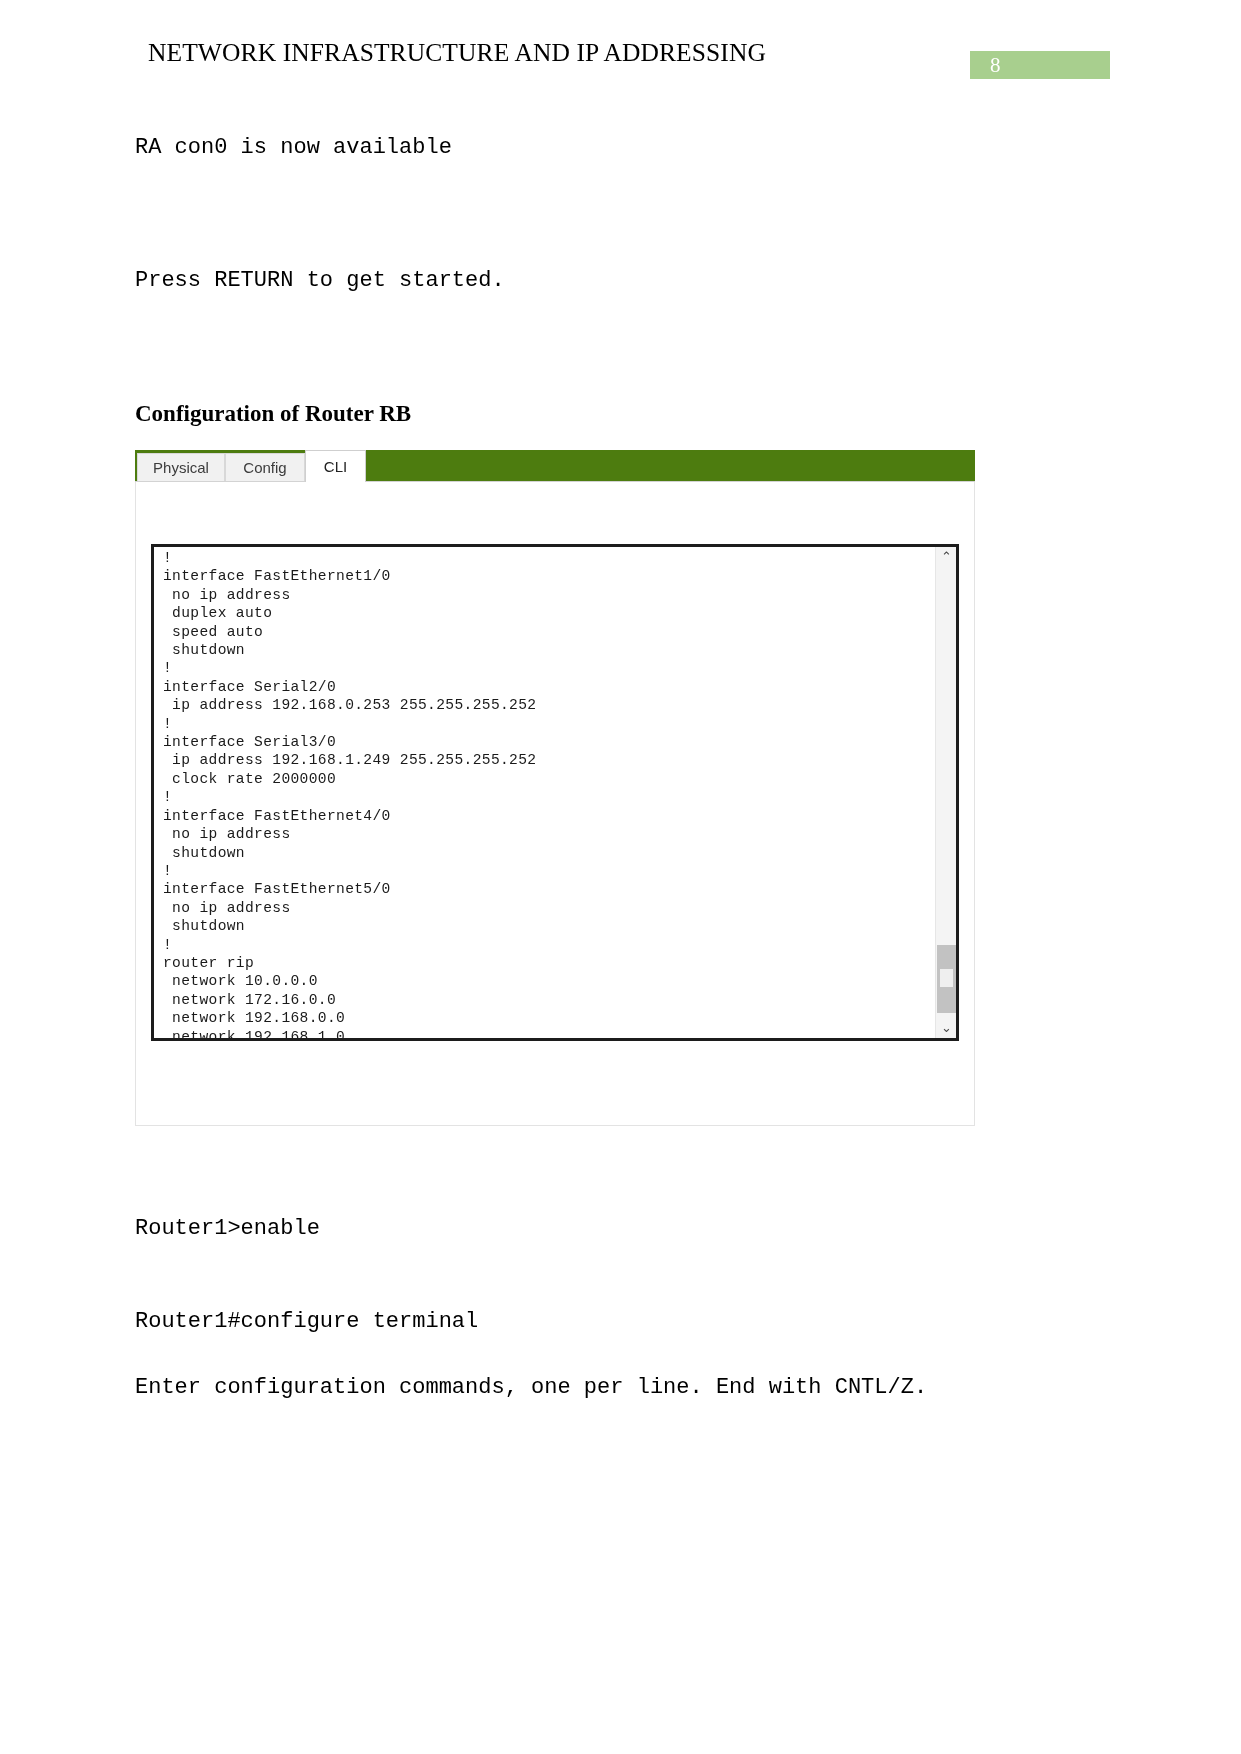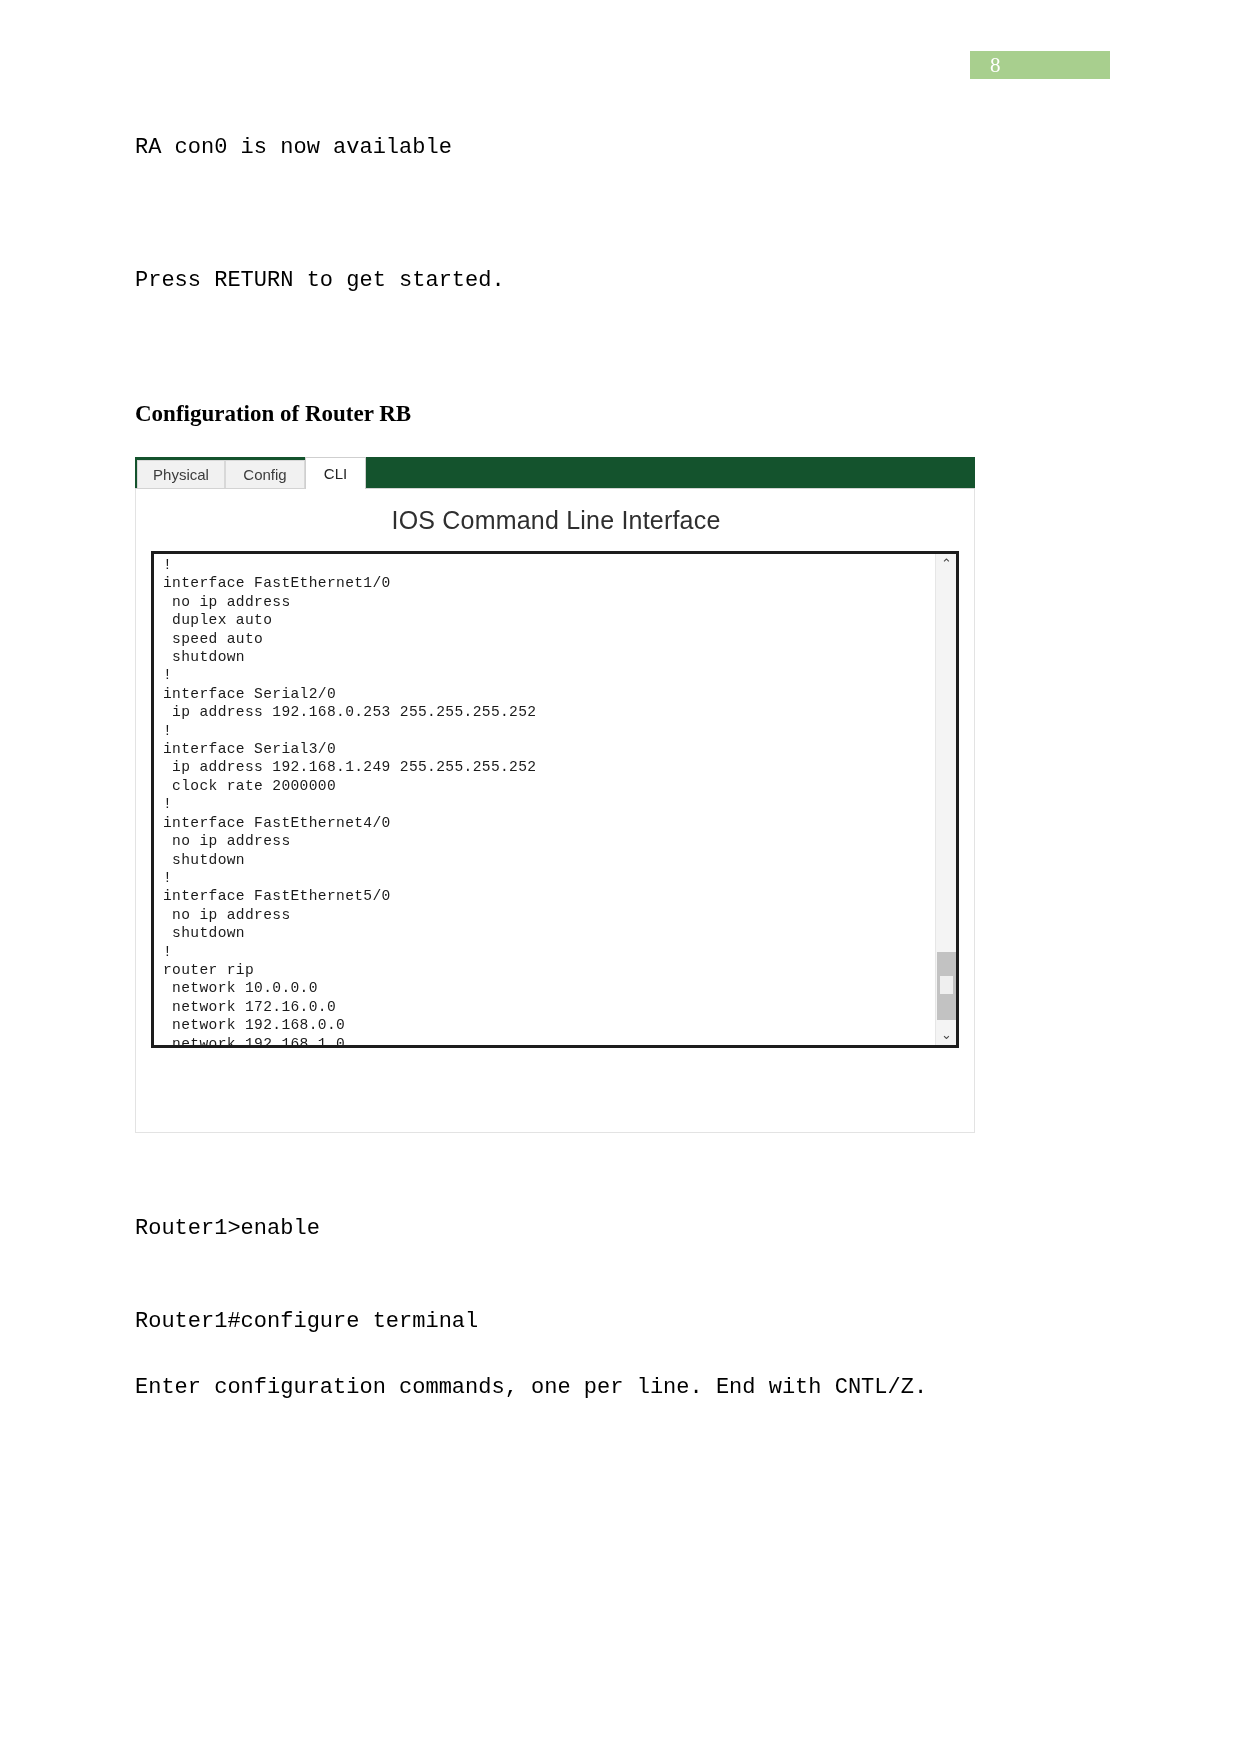--- a/index.html
+++ b/index.html
@@ -113,23 +113,22 @@
     cursor: default;
   }
   #btn-min  { left: 668px; }
   #btn-max  { left: 728px; font-size: 15px; }
   #btn-close{ left: 790px; font-size: 21px; }
 
   
   .tabstrip {
     position: relative;
     height: 31px;
-    background: #14532d;
+    background: #4d7c0f;
     border-bottom: 1px solid #d3d3d3;
-    margin-top: 7px;
   }
   .tab {
     position: absolute;
     top: 3px;
     height: 28px;
     box-sizing: border-box;
     background: #f1f1f1;
     border: 1px solid #d8d8d8;
     border-bottom: none;
     font-family: "Liberation Sans", sans-serif;
@@ -263,41 +262,41 @@
     line-height: 28px;
     cursor: default;
   }
   #btn-copy  { left: 618px; width: 100px; }
   #btn-paste { left: 727px; width: 98px; }
 </style>
 </head>
 <body>
 
 <div class="doc-header">
+  <div class="doc-title">NETWORK INFRASTRUCTURE AND IP ADDRESSING</div>
   <div class="page-badge">8</div>
 </div>
 
 <div class="para" id="p-ra">RA con0 is now available</div>
 
 <div class="para" id="p-press">Press RETURN to get started.</div>
 
 <div class="heading" id="h-config">Configuration of Router RB</div>
 
 <div class="pt-window">
 
 
   <div class="tabstrip">
     <div class="tab" id="tab-physical">Physical</div>
     <div class="tab" id="tab-config">Config</div>
     <div class="tab active" id="tab-cli">CLI</div>
   </div>
 
   <div class="tab-body">
 
-    <div class="cli-heading">IOS Command Line Interface</div>
 
     <div class="terminal-wrap">
       <pre class="terminal-text">!
 interface FastEthernet1/0
  no ip address
  duplex auto
  speed auto
  shutdown
 !
 interface Serial2/0

